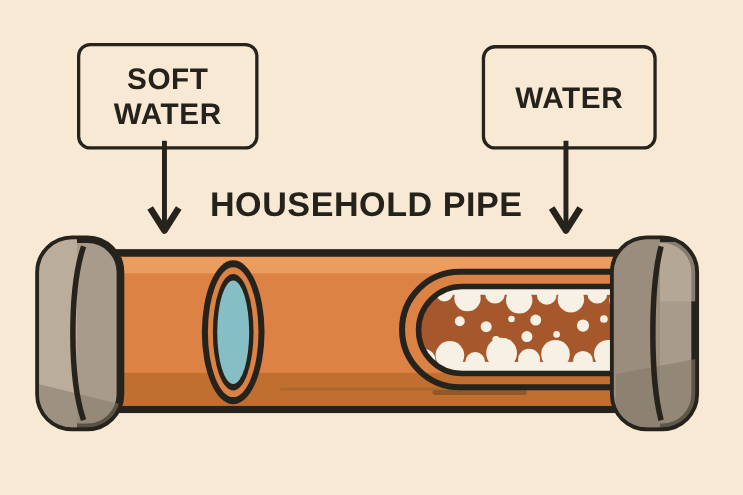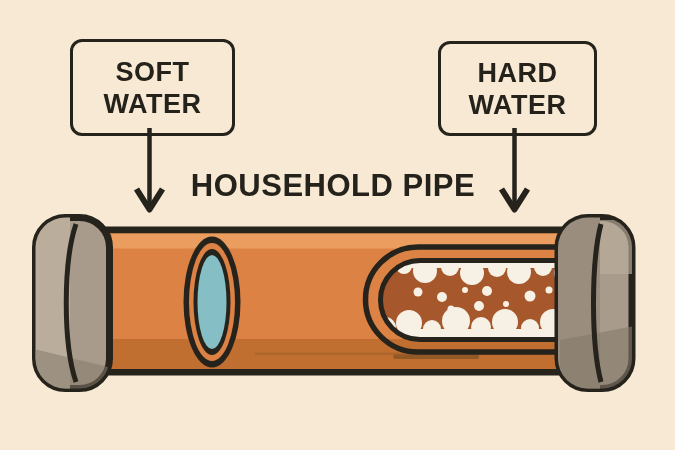--- a/index.html
+++ b/index.html
@@ -47,21 +47,20 @@
 <body>
 
 <div class="stage">
 
   <div class="label-box soft">
     <div>SOFT</div>
     <div>WATER</div>
   </div>
 
   <div class="label-box hard">
-    <div>HARD</div>
     <div>WATER</div>
   </div>
 
   <div class="title">HOUSEHOLD PIPE</div>
 
   <svg class="pipe" width="675" height="450" viewBox="0 0 675 450">
     <defs>
       <clipPath id="bodyClip">
         <rect x="60" y="230" width="540" height="142"></rect>
       </clipPath>

